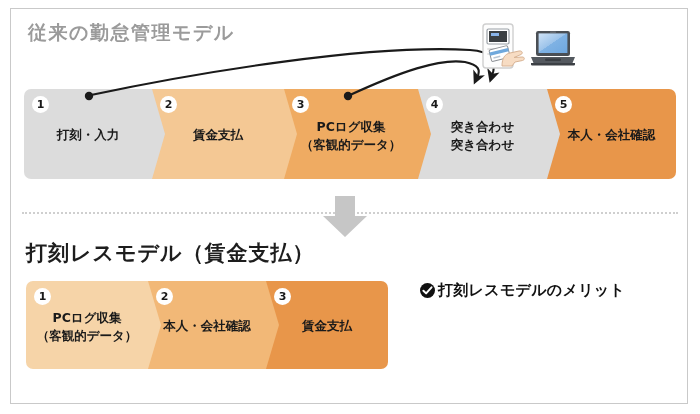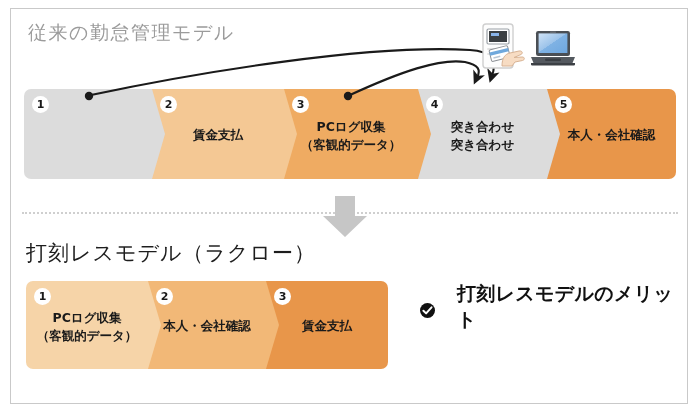--- a/index.html
+++ b/index.html
@@ -19,21 +19,21 @@
     left:10px;top:8px;
     width:678px;height:396px;
     border:1px solid #c9c9c9;
     box-sizing:border-box;
     background:#fff;
   }
 
   
   .sect-title{
     position:absolute;
-    font-weight:400;
+    font-weight:700;
     letter-spacing:1.5px;
     white-space:nowrap;
   }
   #title-top{
     left:28px;top:20px;
     font-size:19px;
     color:#9b9b9b;
   }
   #title-bottom{
     left:26px;top:239px;
@@ -116,24 +116,23 @@
     z-index:2;
   }
 
   
   #merits{
     position:absolute;
     left:420px;top:281px;width:258px;
   }
   #merit-head{
     display:flex;align-items:center;
-    font-size:19px;font-weight:700;color:#111;
+    font-size:15px;font-weight:700;color:#111;
     letter-spacing:0.3px;
     margin-bottom:7px;
-    gap:19px;
   }
   #merit-head .check{
     width:15px;height:15px;margin-right:3px;flex:0 0 auto;
   }
   .merit-item{
     font-size:12.6px;
     color:#1a1a1a;
     line-height:1.58;
     letter-spacing:0.1px;
     margin-bottom:1px;
@@ -145,20 +144,23 @@
 <body>
 
 <div id="screen">
   <div id="frame"></div>
 
   <div class="sect-title" id="title-top">従来の勤怠管理モデル</div>
 
   <div class="flow" id="flow-top">
       <div class="step round-l" style="left: 0px; width: 128px; background: rgb(220, 220, 220); z-index: 5;">
         <div class="badge">1</div>
+        <div class="step-label">
+          <span class="ln">打刻・入力</span>
+        </div>
         <div class="chev">
           <svg viewBox="0 0 13 100" preserveAspectRatio="none">
             <path d="M0,0 L13,50 L0,100 Z" fill="#dcdcdc"></path>
           </svg>
         </div>
       </div>
       <div class="step" style="left: 128px; width: 132px; background: rgb(244, 200, 148); z-index: 4;">
         <div class="badge">2</div>
         <div class="step-label">
           <span class="ln">賃金支払</span>
@@ -201,21 +203,21 @@
       </div>
     </div>
 
   <div id="divider"></div>
   <div id="down-arrow">
     <svg viewBox="0 0 46 42" width="46" height="42">
       <polygon points="13,0 33,0 33,20 45,20 23,41 1,20 13,20" fill="#c6c6c6"></polygon>
     </svg>
   </div>
 
-  <div class="sect-title" id="title-bottom">打刻レスモデル（ラクロー）</div>
+  <div class="sect-title" id="title-bottom">打刻レスモデル（賃金支払）</div>
 
   <div class="flow" id="flow-bottom">
       <div class="step round-l" style="left: 0px; width: 122px; background: rgb(246, 212, 168); z-index: 3;">
         <div class="badge">1</div>
         <div class="step-label">
           <span class="ln">PCログ収集</span>
           <span class="ln">（客観的データ）</span>
         </div>
         <div class="chev">
           <svg viewBox="0 0 13 100" preserveAspectRatio="none">

